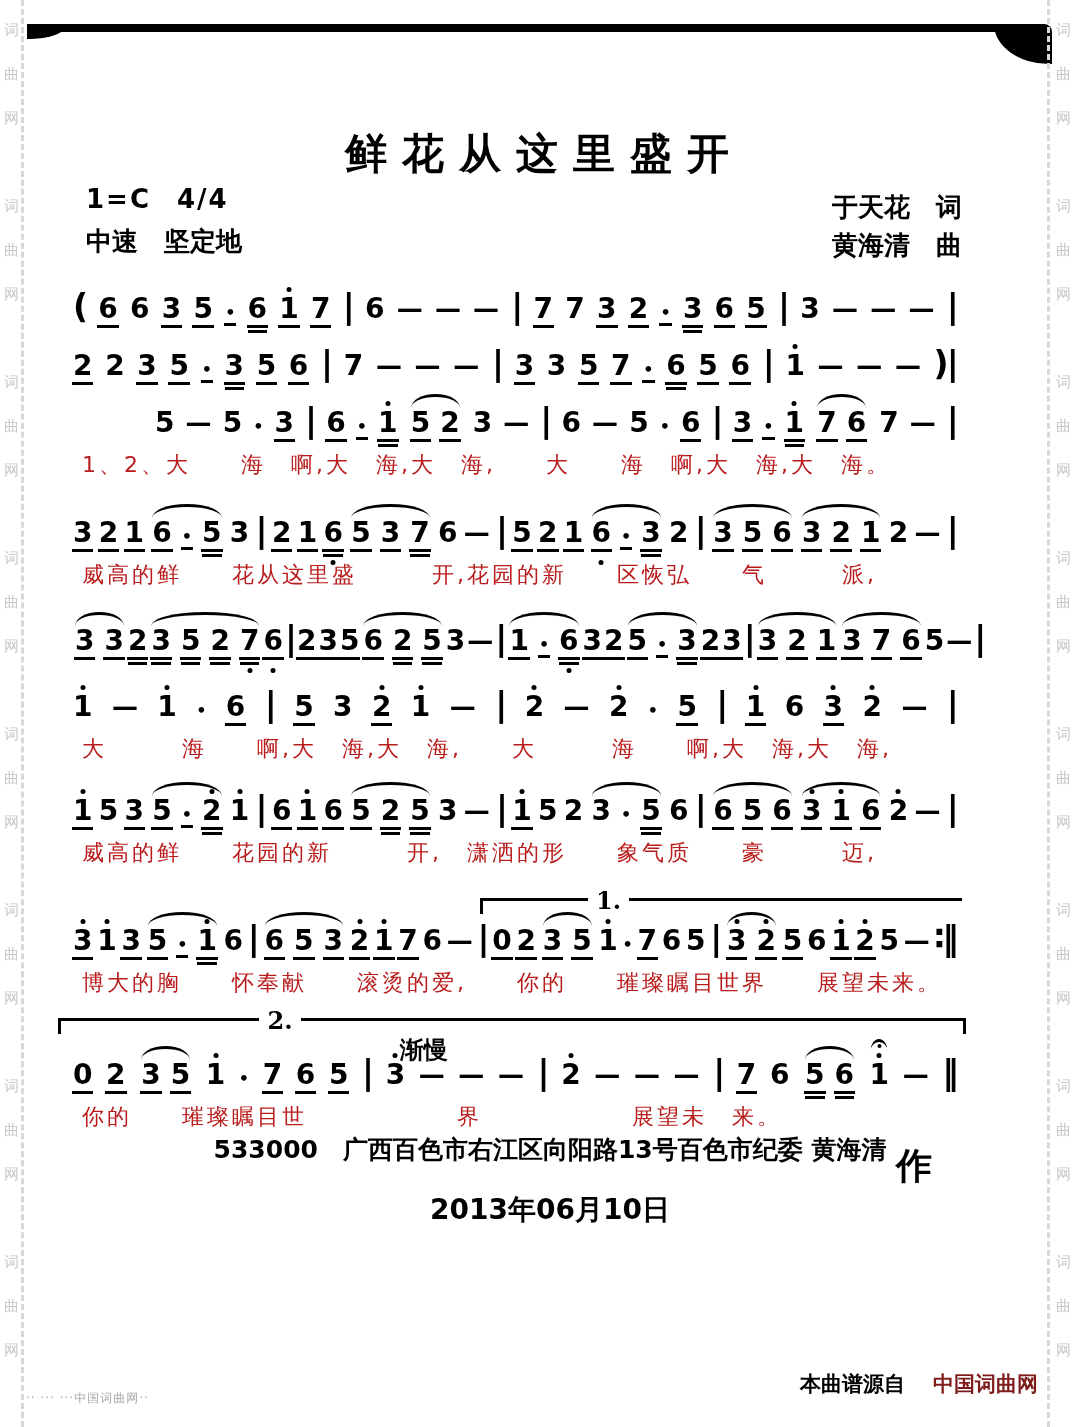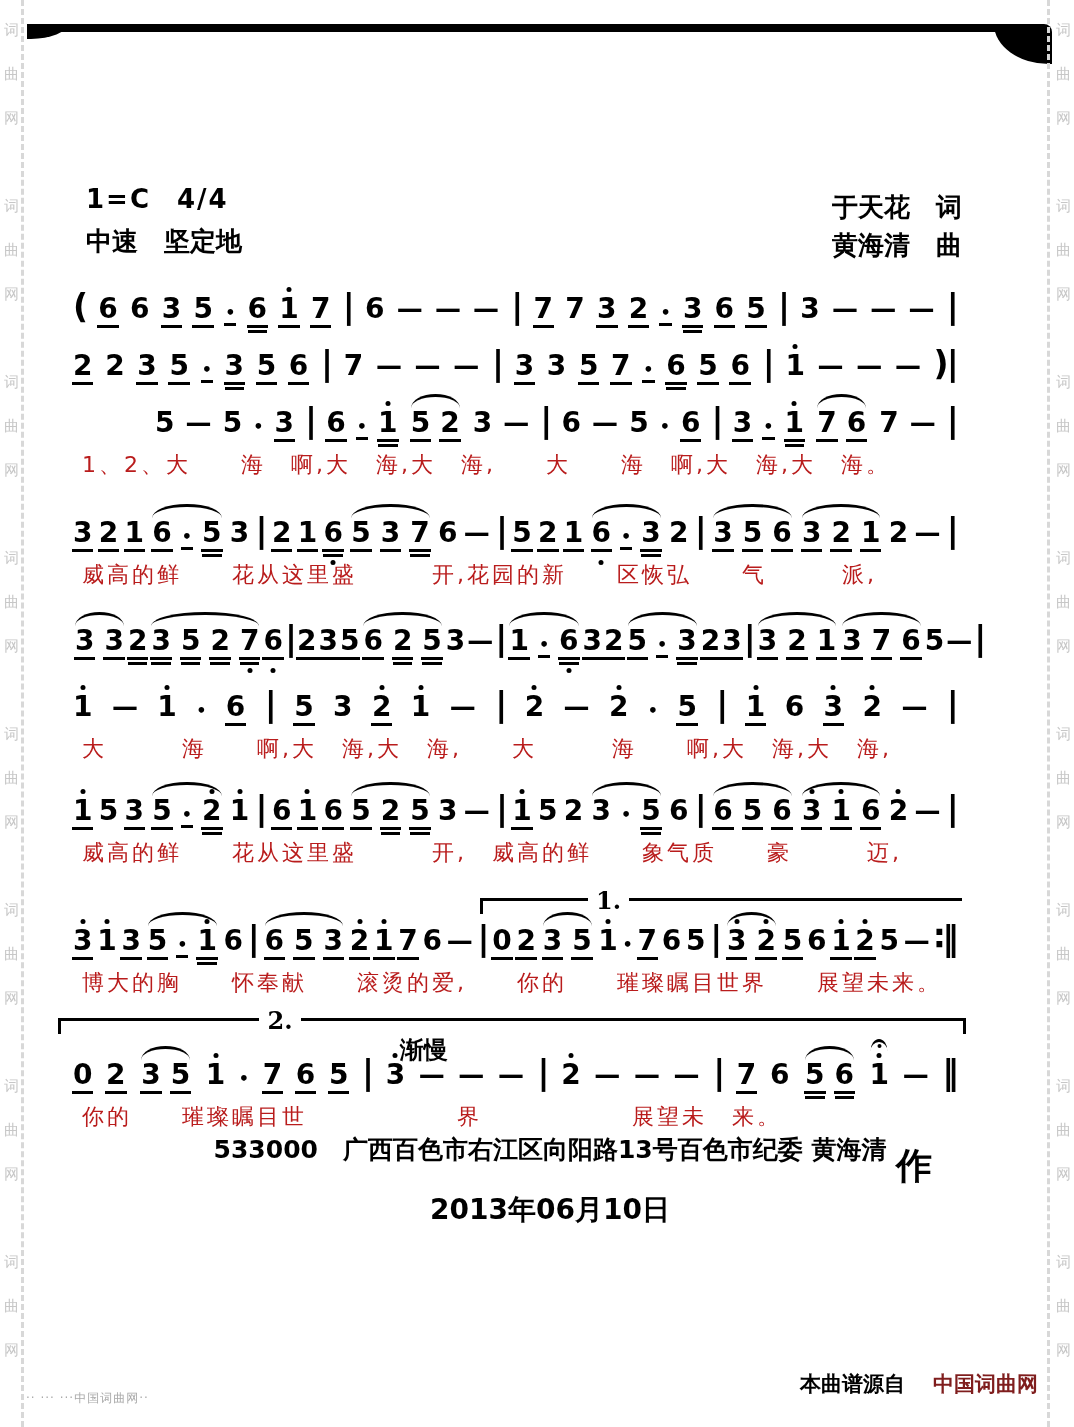--- a/index.html
+++ b/index.html
@@ -170,20 +170,21 @@
         <div>曲</div>
         <div>网</div>
       </div>
       <div class="wm-group">
         <div>词</div>
         <div>曲</div>
         <div>网</div>
       </div>
     </div>
 
+  <h1 id="title">鲜花从这里盛开</h1>
 
   <div class="hdr" id="keytime">
     <span>1=C</span><span class="ts">4/4</span>
   </div>
   <div class="hdr" id="tempo">中速　坚定地</div>
   <div class="hdr" id="lyricist">于天花　词</div>
   <div class="hdr" id="composer">黄海清　曲</div>
 
   <div id="score">
       <div class="music-line line-0">
@@ -514,21 +515,21 @@
                 <span class="odot"></span>
               </span><span class="g">1</span></span>
             <span class="tok u1"><span class="g">6</span></span>
           </span>
           <span class="tok"><span class="above">
               <span class="odot"></span>
             </span><span class="g">2</span></span>
           <span class="tok dash"><span class="g">—</span></span>
           <span class="tok bar"><span class="g">|</span></span>
         </div>
-        <div class="lyric-line">威高的鲜　　花从这里盛　　　开,　威高的鲜　　象气质　　豪　　　迈,</div>
+        <div class="lyric-line">威高的鲜　　花园的新　　　开,　潇洒的形　　象气质　　豪　　　迈,</div>
       </div>
       <div class="music-line line-7">
         <div class="volta volta-7">
           <span class="volta-label">1.</span>
         </div>
         <div class="note-line">
           <span class="tok u1"><span class="above">
               <span class="odot"></span>
             </span><span class="g">3</span></span>
           <span class="tok"><span class="above">

